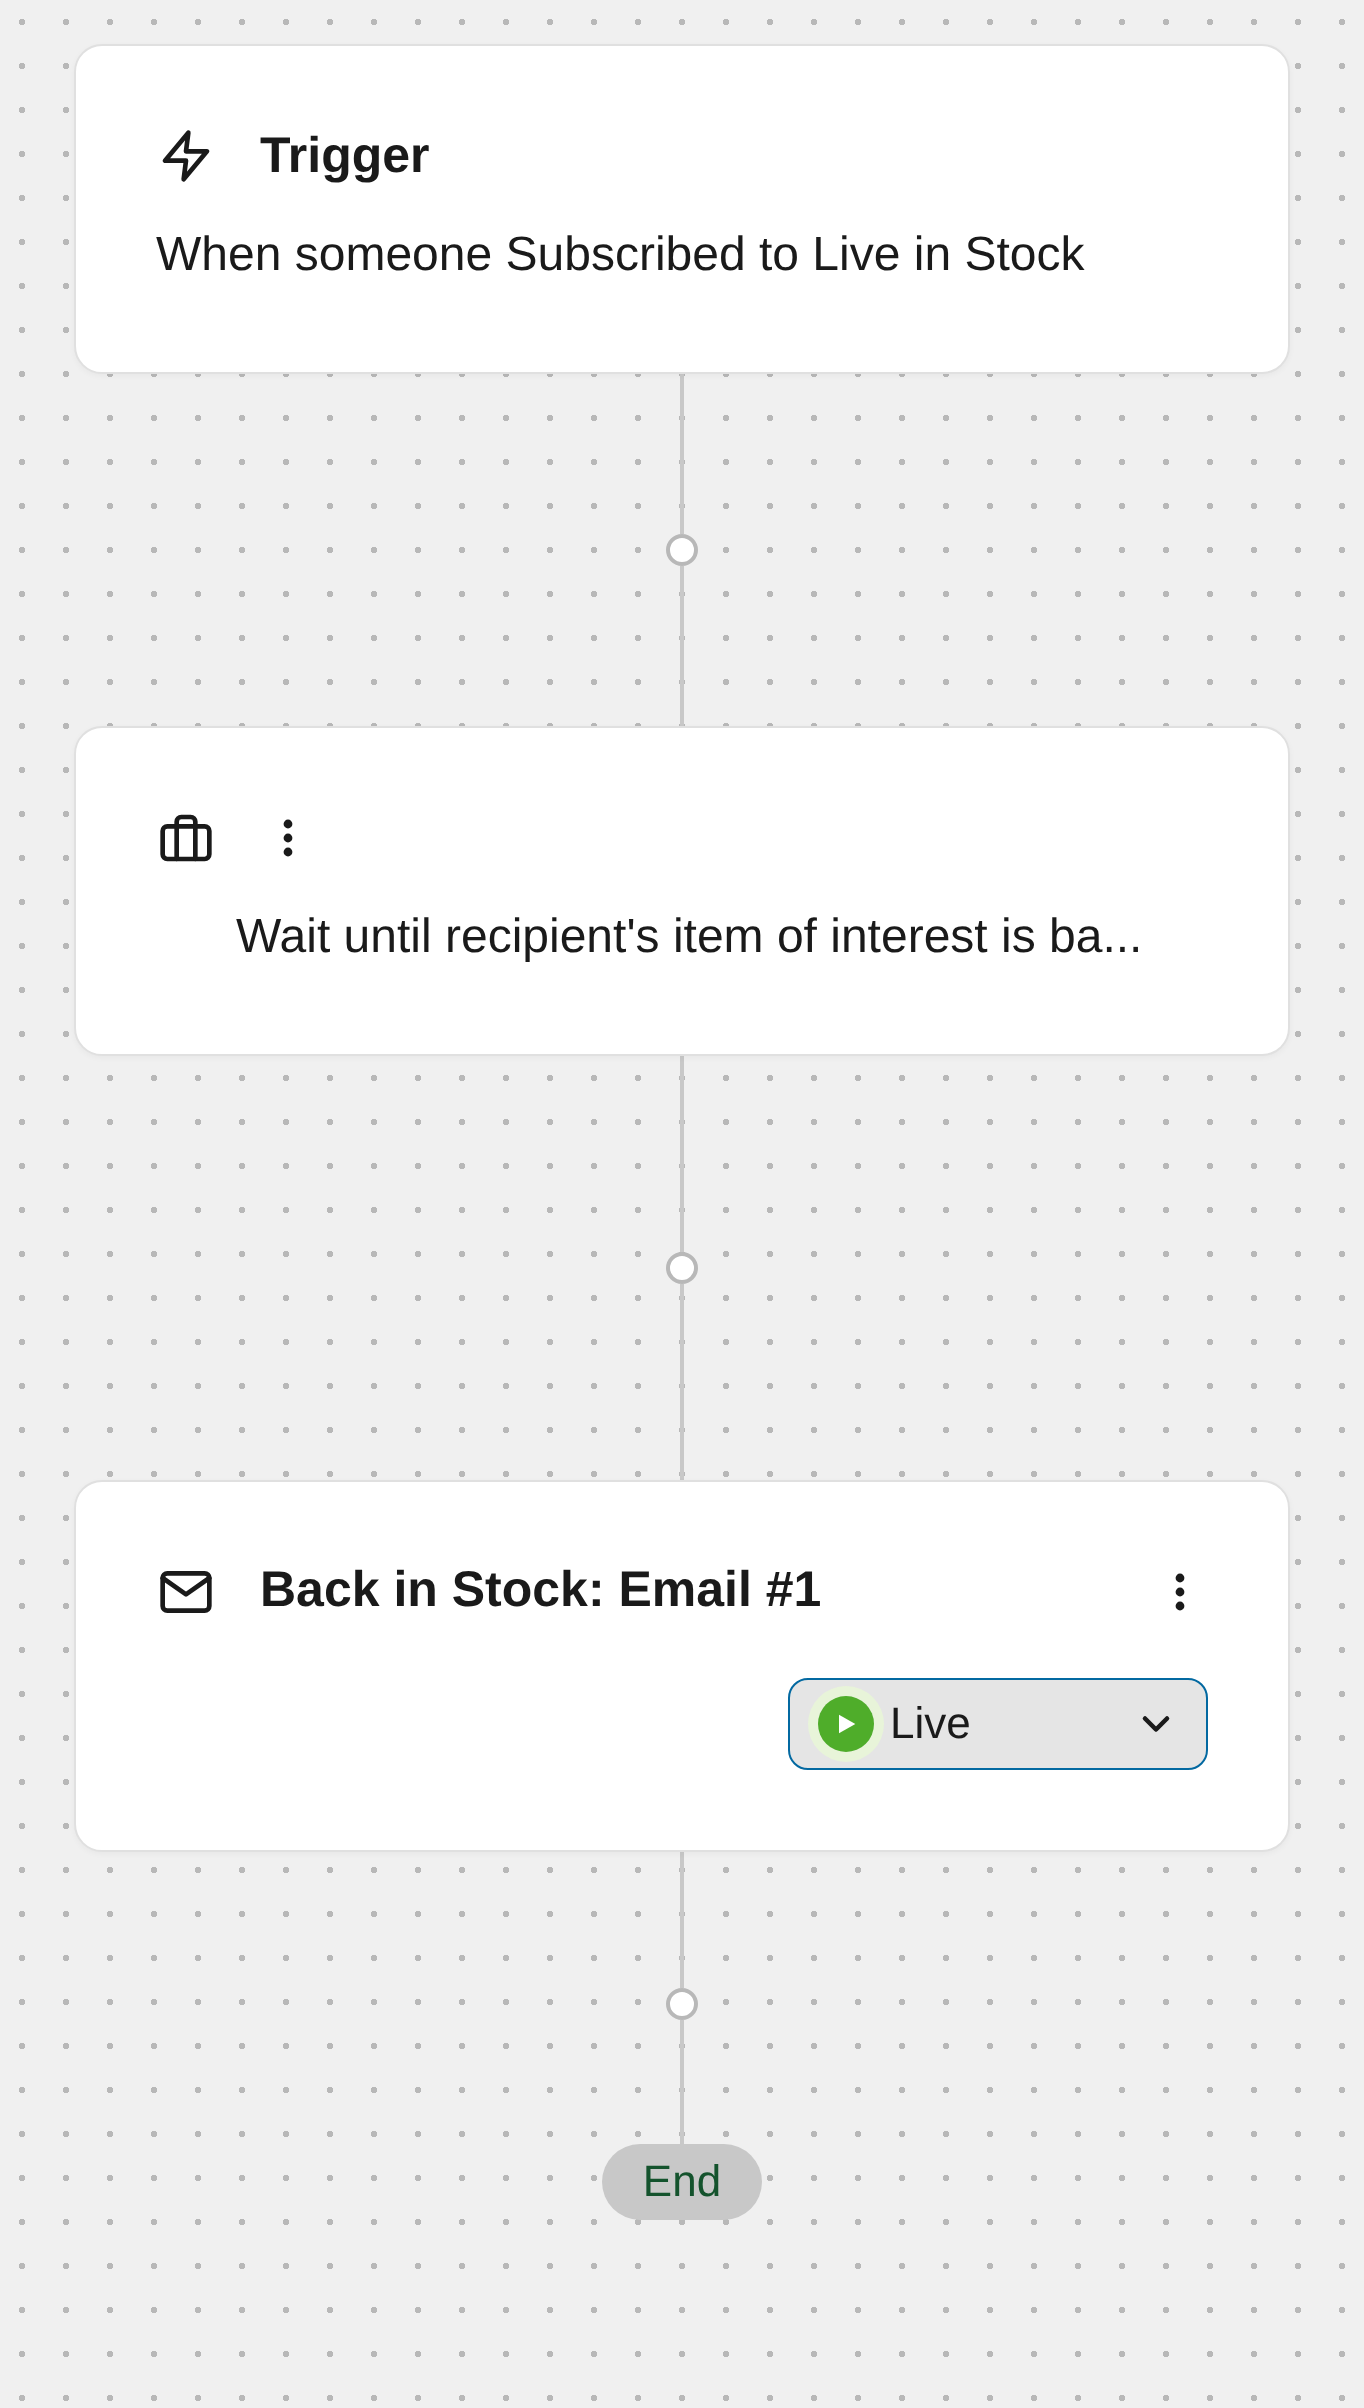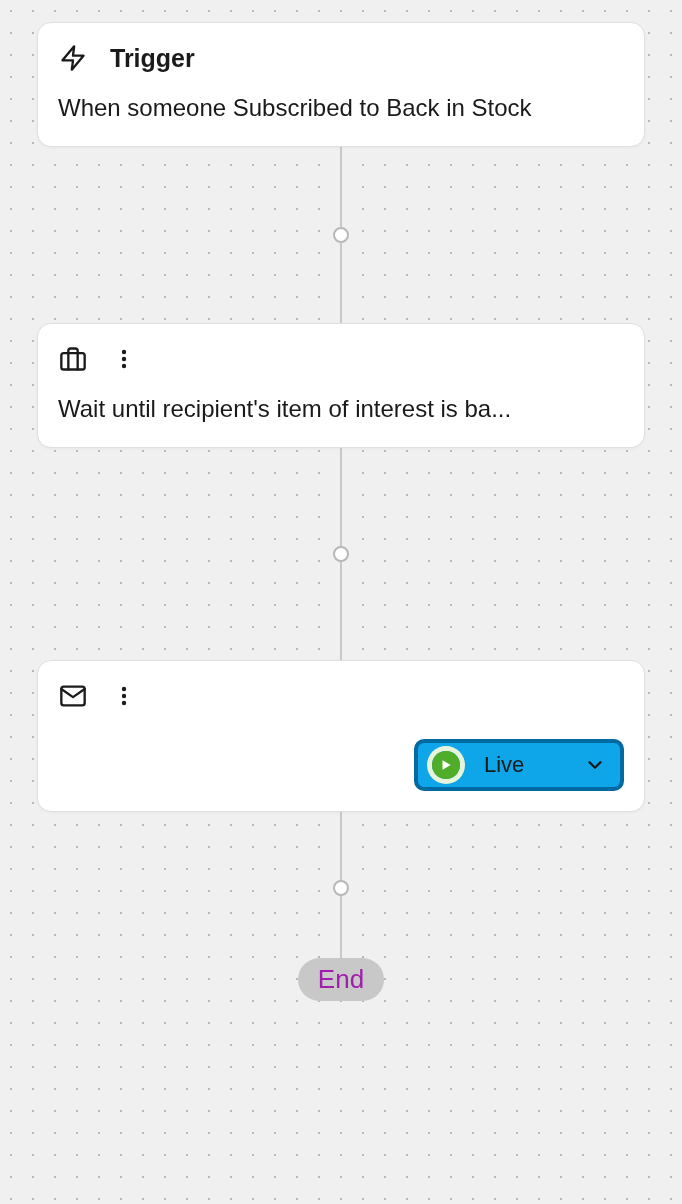--- a/index.html
+++ b/index.html
@@ -24,21 +24,21 @@
       flex-direction: column;
       align-items: center;
       padding: 22px 36px 0;
     }
 
     .card {
       width: 608px;
       background: #ffffff;
       border: 1px solid #e0e0e0;
       border-radius: 14px;
-      padding: 20px;
+      padding: 40px;
       box-shadow: 0 1px 3px rgba(0,0,0,0.04);
       position: relative;
     }
 
     .card-header {
       display: flex;
       align-items: center;
       gap: 22px;
       margin-bottom: 18px;
     }
@@ -63,20 +63,21 @@
       font-size: 24px;
       line-height: 1.45;
       color: #1a1a1a;
       font-weight: 400;
     }
 
     .truncate {
       white-space: nowrap;
       overflow: hidden;
       text-overflow: ellipsis;
+      margin-left: 40px;
     }
 
     .more-btn {
       width: 28px;
       height: 28px;
       display: flex;
       align-items: center;
       justify-content: center;
       cursor: pointer;
       border-radius: 4px;
@@ -112,42 +113,42 @@
     .dot {
       width: 16px;
       height: 16px;
       border: 2px solid #b8b8b8;
       background: #ffffff;
       border-radius: 50%;
     }
 
     .end-pill {
       background: #c8c8c8;
-      color: #a21caf;
-      font-size: 26px;
+      color: #14532d;
+      font-size: 22px;
       font-weight: 500;
       padding: 6px 20px;
       border-radius: 999px;
     }
 
     .card-footer {
       display: flex;
       justify-content: flex-end;
       margin-top: 28px;
     }
 
     .status-dropdown {
       display: flex;
       align-items: center;
-      border: 4px solid #0369a1;
+      border: 1px solid #0369a1;
       border-radius: 10px;
       padding: 8px 14px;
-      gap: 18px;
+      gap: 2px;
       cursor: pointer;
-      background: #0ea5e9;
+      background: #e5e5e5;
       min-width: 210px;
     }
 
     .status-indicator {
       width: 28px;
       height: 28px;
       border-radius: 50%;
       background: radial-gradient(circle, #4fad2a, #4fad2a);
       display: flex;
       align-items: center;
@@ -178,21 +179,21 @@
 
   <div class="card">
     <div class="card-header">
       <span class="card-icon">
         <svg viewBox="0 0 24 24" width="28" height="28" fill="none" stroke="#1a1a1a" stroke-width="2" stroke-linecap="round" stroke-linejoin="round">
           <polygon points="13 2 3 14 12 14 11 22 21 10 12 10 13 2"></polygon>
         </svg>
       </span>
       <span class="card-title">Trigger</span>
     </div>
-    <div class="card-body">When someone Subscribed to Back in Stock</div>
+    <div class="card-body">When someone Subscribed to Live in Stock</div>
   </div>
 
   <div class="connector">
     <div class="line line-short"></div>
     <div class="dot"></div>
     <div class="line line-short"></div>
   </div>
 
   <div class="card">
     <div class="card-header">
@@ -220,20 +221,21 @@
   </div>
 
   <div class="card">
     <div class="card-header">
       <span class="card-icon">
         <svg viewBox="0 0 24 24" width="28" height="28" fill="none" stroke="#1a1a1a" stroke-width="2" stroke-linecap="round" stroke-linejoin="round">
           <rect x="2" y="4" width="20" height="16" rx="2"></rect>
           <polyline points="2,6 12,13 22,6"></polyline>
         </svg>
       </span>
+      <span class="card-title">Back in Stock: Email #1</span>
       <span class="more-btn">
         <svg viewBox="0 0 24 24" width="24" height="24" fill="#1a1a1a">
           <circle cx="12" cy="5" r="2.2"></circle>
           <circle cx="12" cy="12" r="2.2"></circle>
           <circle cx="12" cy="19" r="2.2"></circle>
         </svg>
       </span>
     </div>
     <div class="card-footer">
       <div class="status-dropdown">

